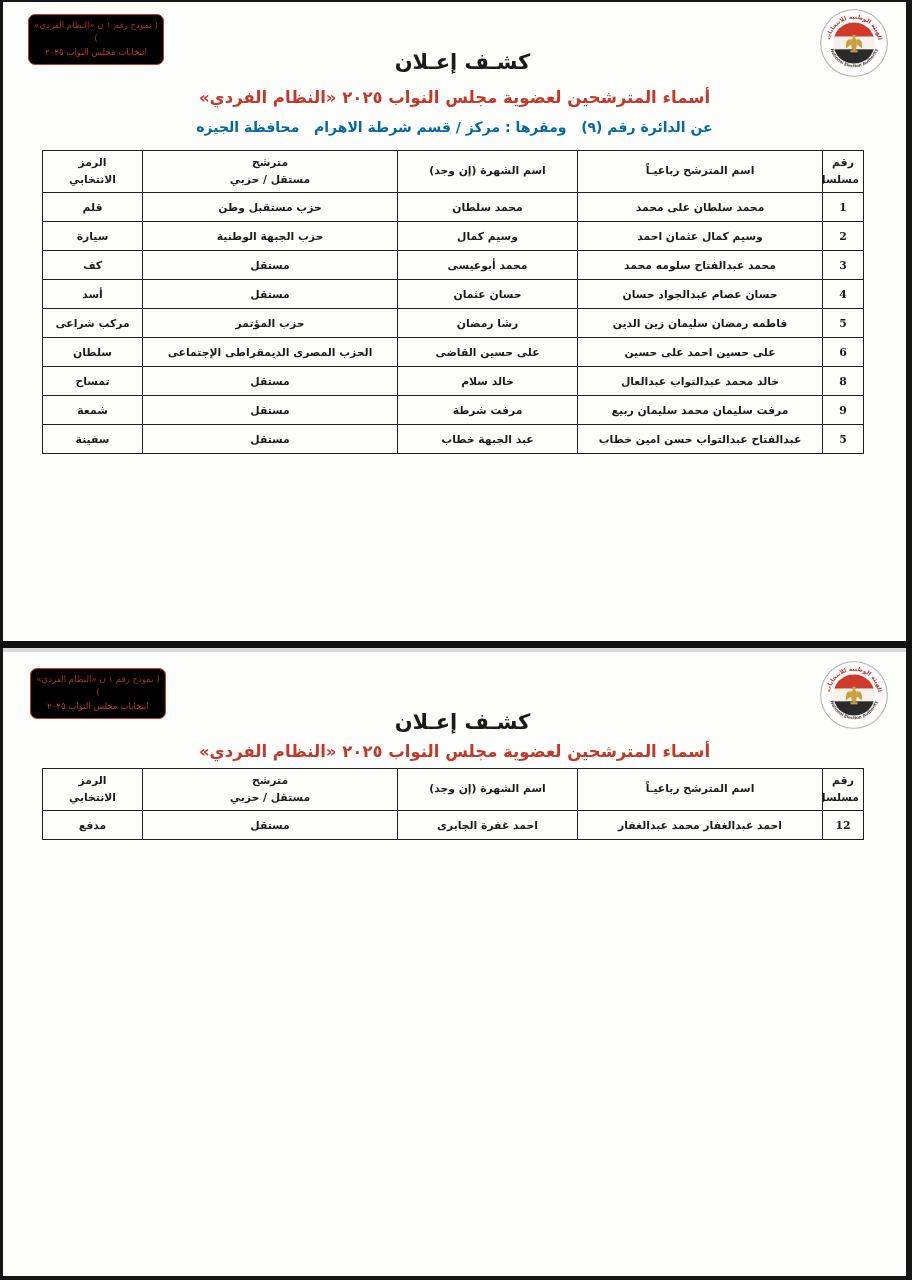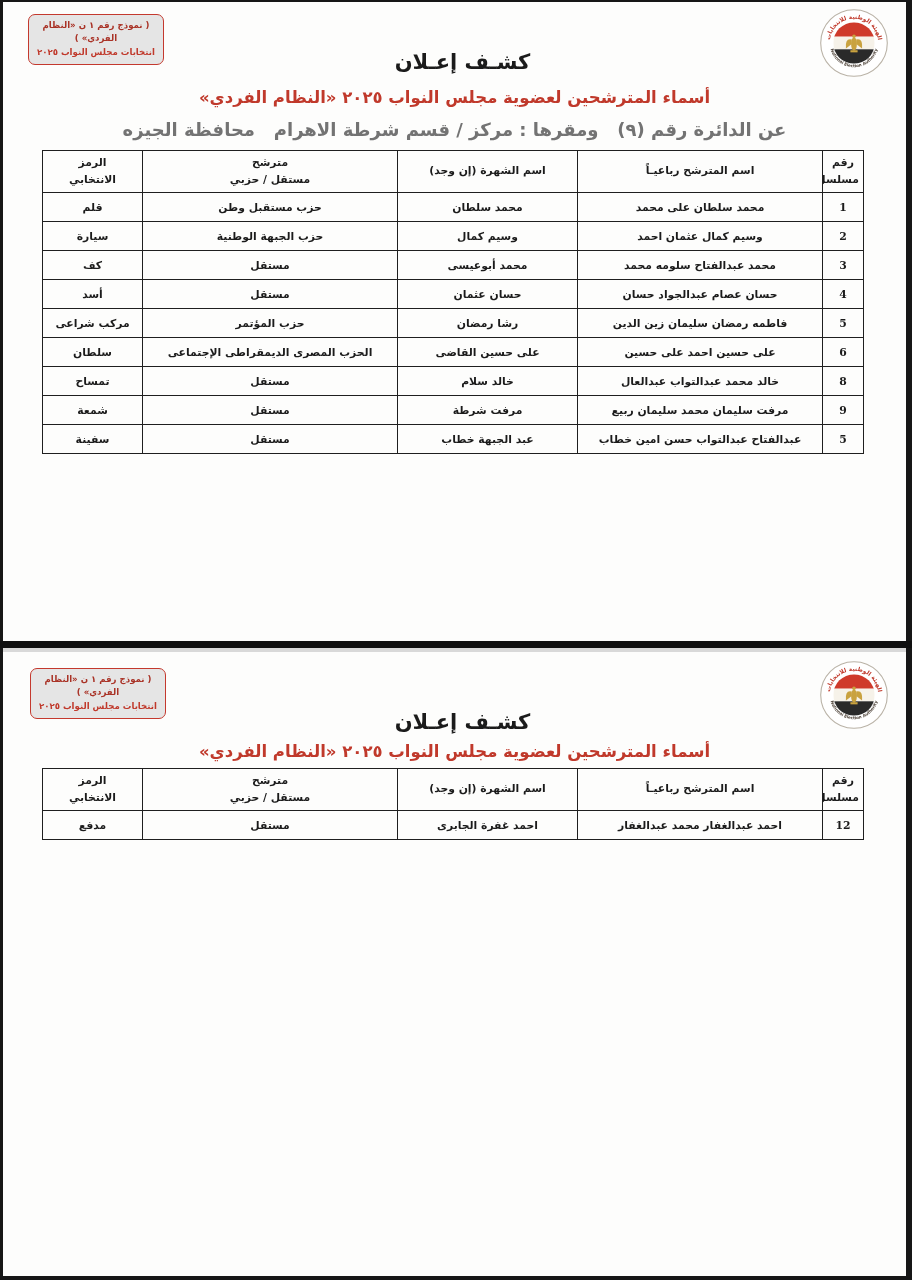--- a/index.html
+++ b/index.html
@@ -24,23 +24,23 @@
   
   .stamp{
     position:absolute;
     width:124px;
     border:1.6px solid #c4392e;
     border-radius:7px;
     padding:4px 5px 5px 5px;
     text-align:center;
     color:#c4392e;
     font-size:8.6px;
-    font-weight:bold;
+    font-weight:normal;
     line-height:1.55;
-    background:#e5e5e5;
+    background:#000000;
   }
   .page1 .stamp{right:auto;left:25px;top:12px;}
   .page2 .stamp{right:auto;left:27px;top:16px;}
   .stamp .l1{color:#a93226;}
   .stamp .l2{color:#c0392b;}
 
   
   .emblem{position:absolute;width:72px;height:72px;}
   .page1 .emblem{right:16px;top:5px;}
   .page2 .emblem{right:16px;top:7px;}
@@ -53,21 +53,21 @@
   .page1 .doc-title{top:48px;}
   .page2 .doc-title{top:58px;}
   .doc-subtitle{
     position:absolute;left:0;right:0;text-align:center;
     font-size:16.5px;font-weight:bold;color:#c0392b;
   }
   .page1 .doc-subtitle{top:86px;}
   .page2 .doc-subtitle{top:90px;}
   .doc-district{
     position:absolute;left:0;right:0;text-align:center;
-    font-size:18px;font-weight:bold;color:#737373;
+    font-size:14px;font-weight:bold;color:#0369a1;
     white-space:pre-wrap;
   }
   .page1 .doc-district{top:117px;}
 
   
   table.cand{
     position:absolute;
     right:42px;
     border-collapse:collapse;
     table-layout:fixed;

